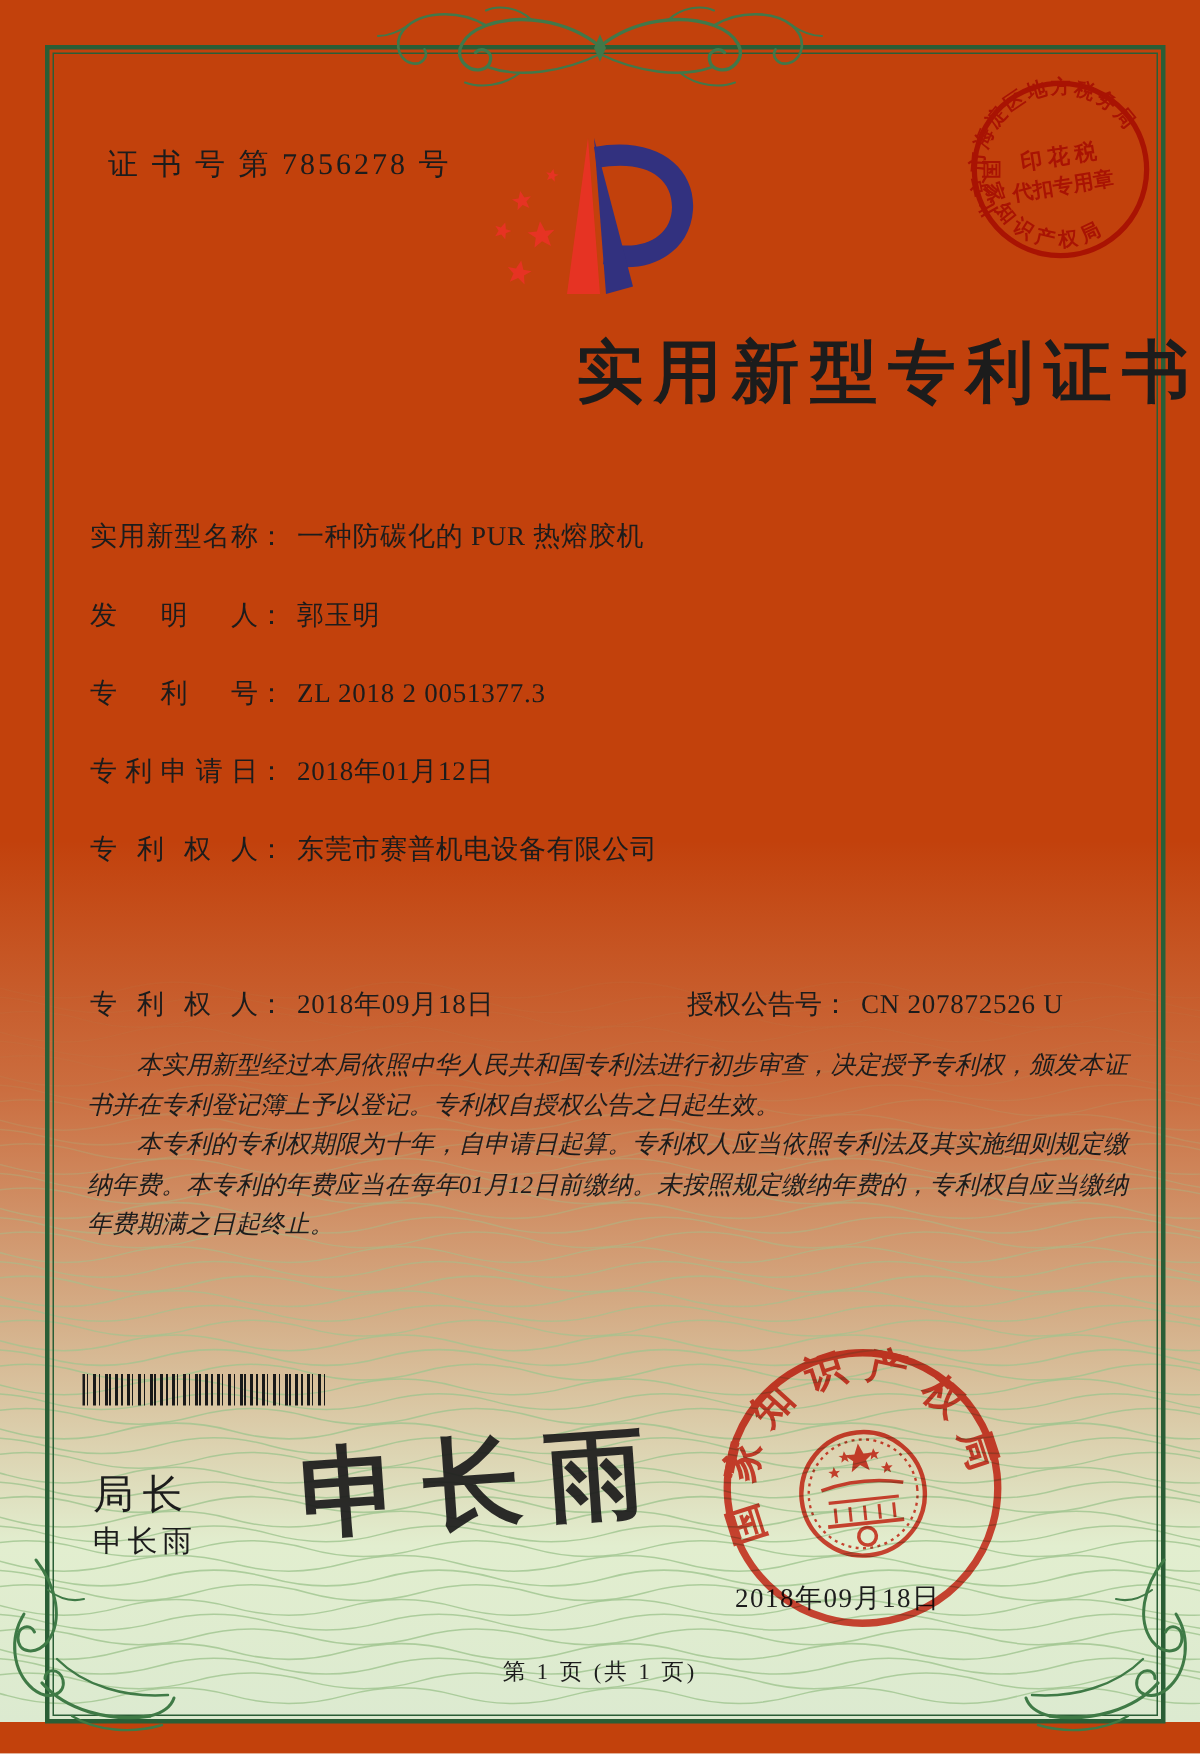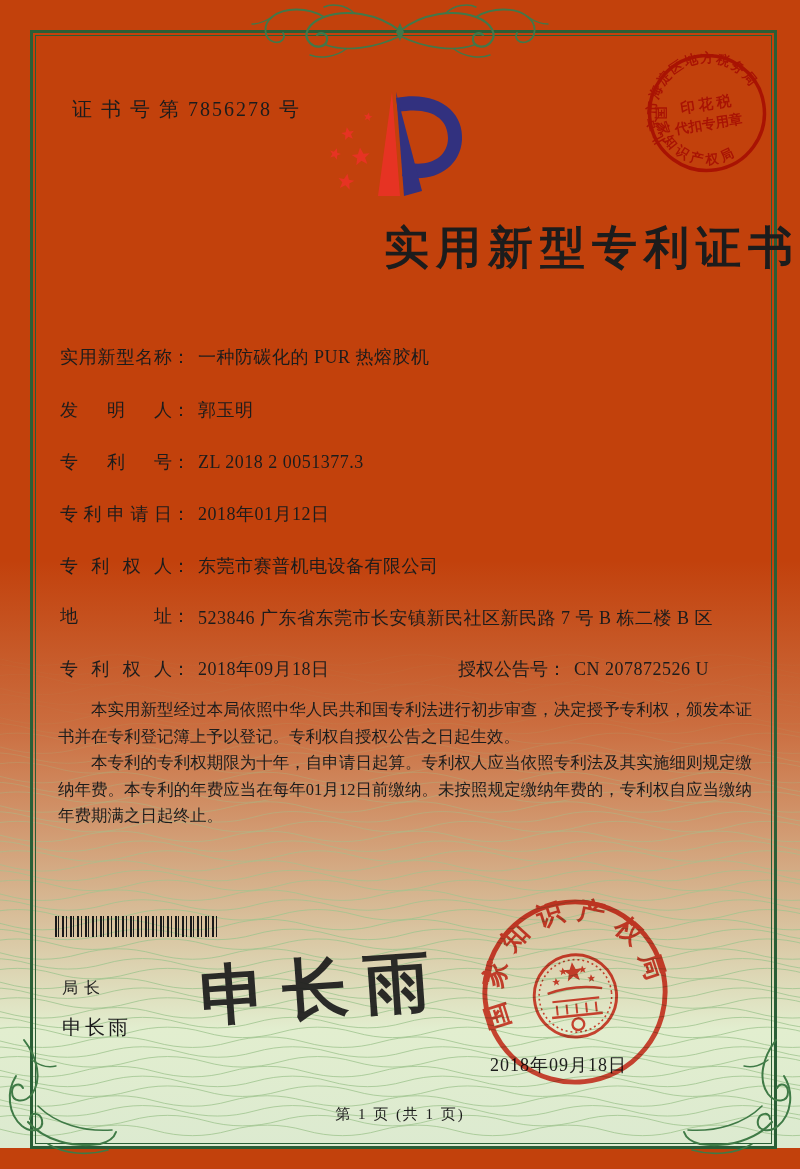--- a/index.html
+++ b/index.html
@@ -27,27 +27,27 @@
   .logo{position:absolute;left:330px;top:84px;}
   .title{position:absolute;left:0;top:218px;width:100%;text-align:right;
     font-size:45px;font-weight:700;letter-spacing:7px;}
   .frow{position:absolute;left:60px;width:695px;font-size:18px;white-space:nowrap;}
   .f-label{display:inline-block;width:112px;text-align:justify;text-align-last:justify;}
   .f-value{margin-left:8px;letter-spacing:.5px;}
   .f-value-wrap{display:inline-block;margin-left:8px;width:548px;white-space:normal;
     line-height:28px;vertical-align:top;letter-spacing:.5px;}
   .grant-no{position:absolute;left:398px;top:0;}
   .paras{position:absolute;left:58px;top:697px;width:694px;font-size:16.5px;
-    line-height:26.5px;text-align:justify;}
+    line-height:26.5px;text-align:justify;font-style:italic;}
   .paras p{margin:0;text-indent:2em;}
   .barcode{position:absolute;left:55px;top:916px;width:164px;height:21px;
     background:repeating-linear-gradient(90deg,#191919 0 2px,transparent 2px 3px,
       #191919 3px 4px,transparent 4px 7px,#191919 7px 9px,transparent 9px 11px,
       #191919 11px 12px,transparent 12px 15px);}
-  .sig-title{position:absolute;left:62px;top:978px;font-size:16px;letter-spacing:6px;}
+  .sig-title{position:absolute;left:62px;top:978px;font-size:27px;letter-spacing:6px;}
   .sig-name{position:absolute;left:62px;top:1014px;font-size:20px;letter-spacing:3px;}
   .sig-script{position:absolute;left:200px;top:944px;font-size:66px;font-weight:600;
     letter-spacing:16px;color:#1b1b1b;transform:rotate(-4deg);opacity:.92;}
   .seal-date{position:absolute;left:490px;top:1053px;font-size:18px;letter-spacing:1px;z-index:4;}
   .footer{position:absolute;left:0;top:1105px;width:100%;text-align:center;
     font-size:15px;letter-spacing:2px;}
   .stamp{position:absolute;mix-blend-mode:multiply;z-index:5;}
   .tax-stamp{left:634px;top:40px;transform:rotate(-9deg);}
   .office-seal{left:477px;top:894px;transform:rotate(-6deg);}
 </style>
@@ -179,23 +179,20 @@
     </div>
     <div class="frow" style="top:450px">
       <span class="f-label">专利号</span><span>：</span><span class="f-value">ZL 2018 2 0051377.3</span>
     </div>
     <div class="frow" style="top:502px">
       <span class="f-label">专利申请日</span><span>：</span><span class="f-value">2018年01月12日</span>
     </div>
     <div class="frow" style="top:554px">
       <span class="f-label">专利权人</span><span>：</span><span class="f-value">东莞市赛普机电设备有限公司</span>
     </div>
-    <div class="frow" style="top:604px">
-      <span class="f-label">地址</span><span>：</span><span class="f-value-wrap">523846 广东省东莞市长安镇新民社区新民路 7 号 B 栋二楼 B 区</span>
-    </div>
     <div class="frow" style="top:657px">
       <span class="f-label">专利权人</span><span>：</span><span class="f-value">2018年09月18日</span>
       <span class="grant-no"><span>授权公告号</span><span>：</span><span class="f-value">CN 207872526 U</span></span>
     </div>
 
     <div class="paras">
       <p>本实用新型经过本局依照中华人民共和国专利法进行初步审查，决定授予专利权，颁发本证书并在专利登记簿上予以登记。专利权自授权公告之日起生效。</p>
       <p>本专利的专利权期限为十年，自申请日起算。专利权人应当依照专利法及其实施细则规定缴纳年费。本专利的年费应当在每年01月12日前缴纳。未按照规定缴纳年费的，专利权自应当缴纳年费期满之日起终止。</p>
     </div>
 

